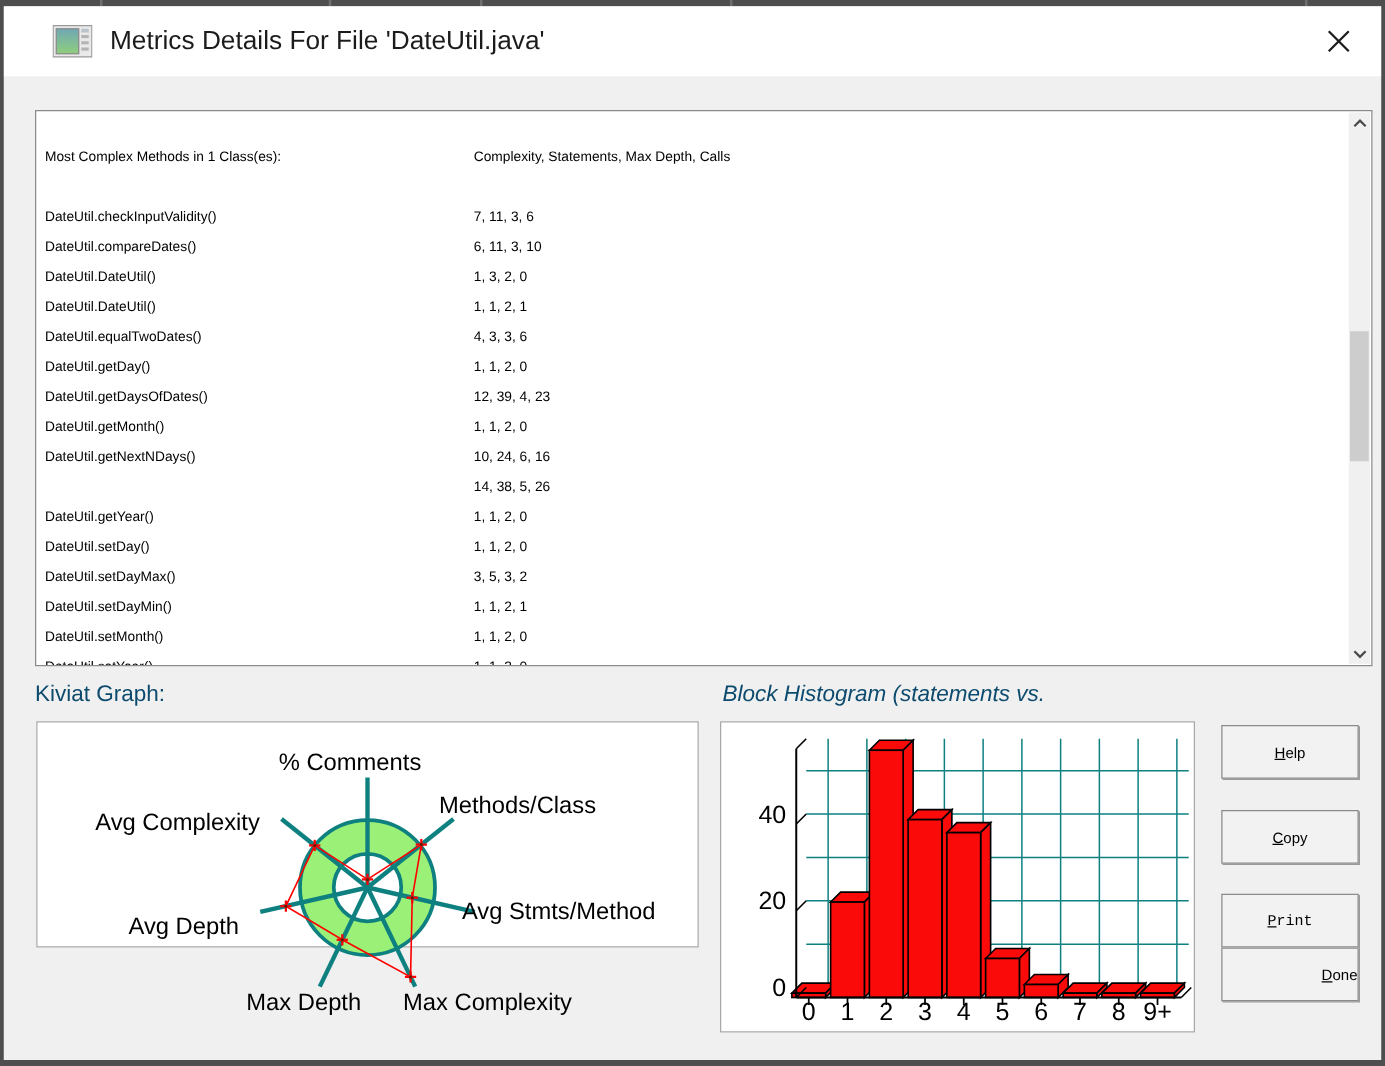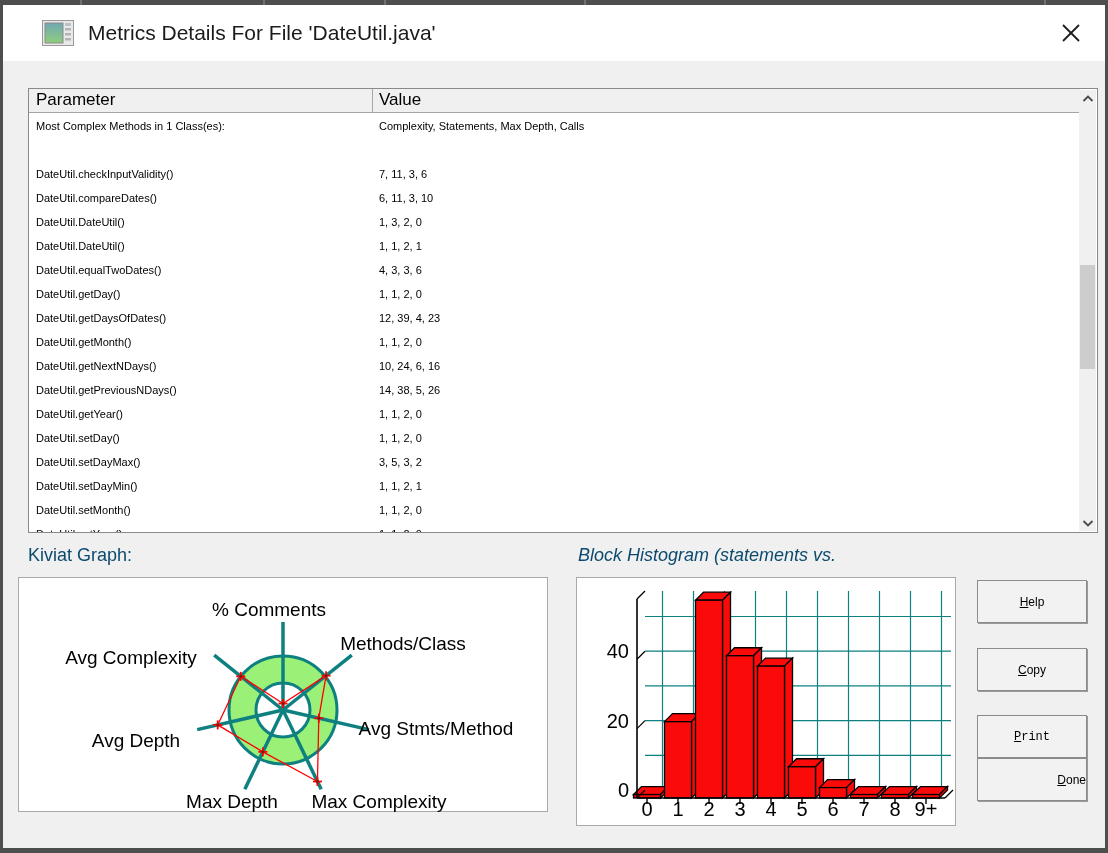--- a/index.html
+++ b/index.html
@@ -24,21 +24,21 @@
 
   .scrollbar { position:absolute; top:1px; right:1px; bottom:1px; width:17px; background:#f0f0f0; }
   .sb-btn { position:absolute; left:0; width:17px; height:17px; display:flex; align-items:center; justify-content:center; }
   .sb-up { top:0; } .sb-down { bottom:0; }
   .sb-thumb { position:absolute; left:1px; width:15px; top:175px; height:104px; background:#cdcdcd; }
 
   .section-label { position:absolute; top:540px; font-size:18px; color:#0c4a6e; white-space:nowrap; }
   .kiviat-label { left:25px; }
   .hist-label { left:575px;font-style:italic; }
   .panel { position:absolute; top:572px; background:#ffffff; border:1px solid #a9a9a9; }
-  .kiviat-panel { left:15px; width:530px; height:235px;text-decoration:underline; }
+  .kiviat-panel { left:26px; width:530px; height:181px;text-decoration:underline; }
   .hist-panel { left:573px; width:380px; height:249px; }
 
   .act { position:absolute; left:974px; width:110px; height:43px; background:#f2f2f2; border:1px solid #8b8b8b; box-shadow:1px 1px 0 #9a9a9a; font-family:"Liberation Sans", sans-serif; font-size:12px; color:#000; }
   svg text { font-family:"Liberation Sans", sans-serif; }
 </style>
 </head>
 <body>
 
 <div class="frame">
   <div class="bgsep" style="left:80px"></div>
@@ -67,25 +67,20 @@
       <span class="title-text">Metrics Details For File 'DateUtil.java'</span>
       <div class="close-btn" title="Close">
         <svg width="22" height="22" viewBox="0 0 22 22">
           <line x1="3" y1="3" x2="19" y2="19" stroke="#1c1c1c" stroke-width="1.8"></line>
           <line x1="19" y1="3" x2="3" y2="19" stroke="#1c1c1c" stroke-width="1.8"></line>
         </svg>
       </div>
     </div>
 
     <div class="listbox">
-      <div class="lb-header">
-        <span class="h-param">Parameter</span>
-        <div class="h-div"></div>
-        <span class="h-value">Value</span>
-      </div>
       <div class="lb-rows" id="rows">
           <div class="lb-row">
             <span class="param">Most Complex Methods in 1 Class(es):</span>
             <span class="val">Complexity, Statements, Max Depth, Calls</span>
           </div>
           <div class="lb-row">
             <span class="param"></span>
             <span class="val"></span>
           </div>
           <div class="lb-row">
@@ -118,21 +113,20 @@
           </div>
           <div class="lb-row">
             <span class="param">DateUtil.getMonth()</span>
             <span class="val">1, 1, 2, 0</span>
           </div>
           <div class="lb-row">
             <span class="param">DateUtil.getNextNDays()</span>
             <span class="val">10, 24, 6, 16</span>
           </div>
           <div class="lb-row">
-            <span class="param">DateUtil.getPreviousNDays()</span>
             <span class="val">14, 38, 5, 26</span>
           </div>
           <div class="lb-row">
             <span class="param">DateUtil.getYear()</span>
             <span class="val">1, 1, 2, 0</span>
           </div>
           <div class="lb-row">
             <span class="param">DateUtil.setDay()</span>
             <span class="val">1, 1, 2, 0</span>
           </div>

